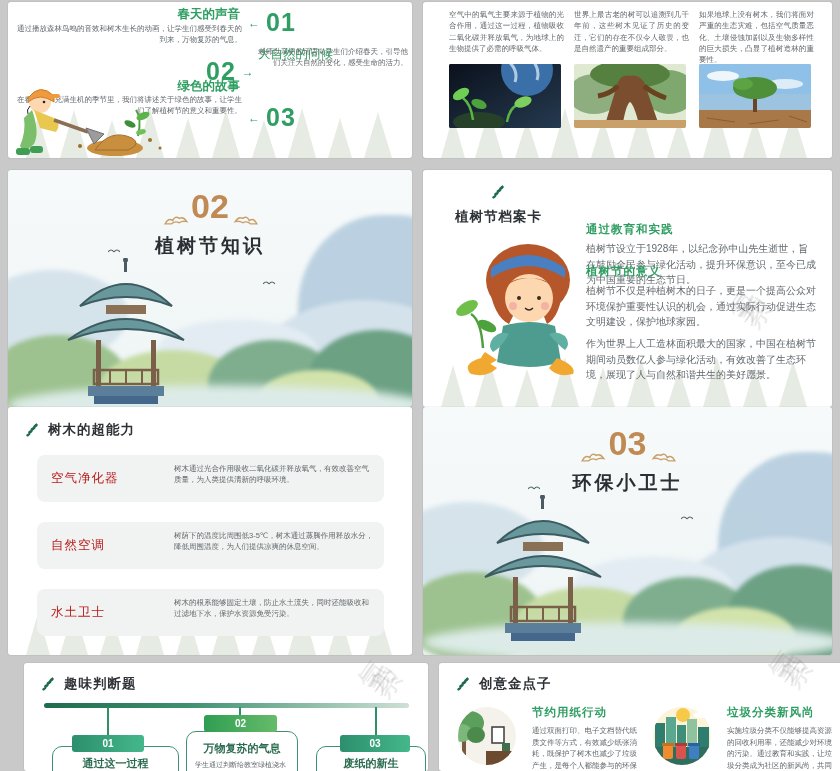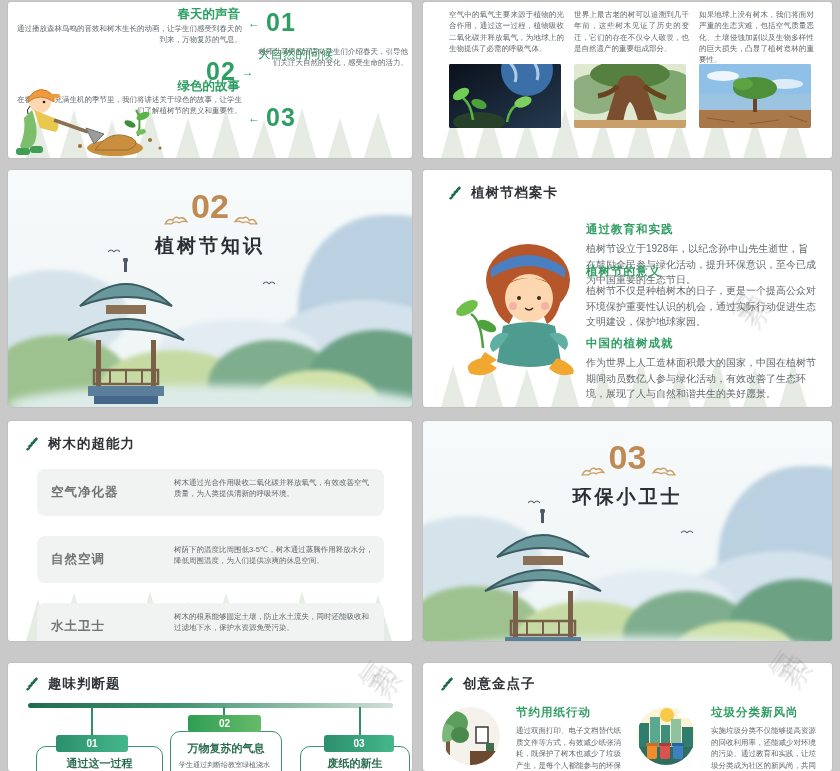--- a/index.html
+++ b/index.html
@@ -4,21 +4,21 @@
 <style>
   * { margin:0; padding:0; box-sizing:border-box; }
   html,body { width:840px; height:771px; overflow:hidden; }
   body { background:#c9c9c9; font-family:"Liberation Sans","DejaVu Sans",sans-serif; position:relative; }
   .grid { position:absolute; left:8px; top:2px; width:824px; }
   .slide { position:absolute; background:#fff; border-radius:3px; overflow:hidden;
            box-shadow:0 0 0 1px rgba(0,0,0,0.04); }
   
   .c1 { left:0; width:404px; } .c2 { left:415px; width:409px; }
   .r1 { top:0; height:156px; } .r2 { top:168px; height:237px; }
-  .r3 { top:419px; height:220px; } .r4 { top:661px; height:108px; }
+  .r3 { top:405px; height:248px; } .r4 { top:661px; height:108px;margin-left:16px; }
 
   .abs { position:absolute; }
   .green { color:#2f9e62; }
   .body-txt { font-size:7.5px; line-height:1.5; color:#63696d; }
   .big-num { font-size:25px; font-weight:bold; color:#2f9e62; letter-spacing:1px; }
   .arrow { font-size:12px; color:#2f9e62; font-weight:bold; }
 
   
   .pines { position:absolute; left:0; right:0; bottom:0; height:52px; opacity:.85; }
 
@@ -31,21 +31,21 @@
   .div-num { position:absolute; left:0; right:0; top:17px; text-align:center;
              font-size:34px; font-weight:bold; color:#bf8a54; }
   .div-title { position:absolute; left:0; right:0; top:63px; text-align:center;
                font-size:19px; font-weight:bold; color:#2b2e33; letter-spacing:3px; }
   .orn { position:absolute; top:44px; width:26px; height:11px; }
   .blob { position:absolute; border-radius:50%; filter:blur(2px); }
 
   
   .sp-row { position:absolute; left:29px; width:347px; height:47px; background:#f0f3f1;
             border-radius:8px; }
-  .sp-label { position:absolute; left:14px; top:15px; font-size:12.5px; font-weight:bold; color:#737373; letter-spacing:1px; }
+  .sp-label { position:absolute; left:14px; top:15px; font-size:12.5px; font-weight:normal; color:#b91c1c; letter-spacing:1px; }
   .sp-body { position:absolute; left:137px; right:10px; top:8px; font-size:7.5px; line-height:1.5; color:#63696d; }
 
   
   .arch-title { font-size:11.5px; font-weight:bold; color:#2f9e62; letter-spacing:1px; margin-bottom:4px; }
   .arch-body { font-size:10px; line-height:1.55; color:#63696d; }
 
   
   .quiz-bar { position:absolute; left:20px; top:40px; width:365px; height:5px; border-radius:3px;
               background:linear-gradient(90deg,#1f6b4e,#3f9270 40%,#cfe0d6); }
   .stem { position:absolute; width:2px; background:#2f8f68; }
@@ -254,21 +254,21 @@
         <use href="#cloudorn"></use>
       </svg>
     <div class="div-num">02</div>
     <div class="div-title">植树节知识</div>
   </div>
 
   <div class="slide c2 r2">
     <svg class="pines" viewBox="0 0 400 52" preserveAspectRatio="none">
         <use href="#pinerow"></use>
       </svg>
-    <div class="leaf-head" style="left:24px;top:14px;">
+    <div class="leaf-head" style="left:32px;top:14px;flex-direction:column;">
       <svg width="17" height="17" viewBox="0 0 20 20">
           <use href="#leafglyph"></use>
         </svg>
       <span class="t">植树节档案卡</span>
     </div>
 
     <svg class="abs" style="left:30px;top:70px;" width="150" height="145" viewBox="0 0 150 145">
       <path d="M30 108 Q28 80 18 74" stroke="#4f9e3f" stroke-width="2.5" fill="none"></path>
       <ellipse cx="14" cy="68" rx="12" ry="6" transform="rotate(-30 14 68)" fill="#6fbf4a"></ellipse>
       <ellipse cx="34" cy="86" rx="10" ry="5" transform="rotate(25 34 86)" fill="#4da23e"></ellipse>
@@ -292,21 +292,20 @@
     </svg>
     <div class="abs" style="left:163px;top:52px;width:232px;">
       <div class="arch-title">通过教育和实践</div>
       <div class="arch-body">植树节设立于1928年，以纪念孙中山先生逝世，旨在鼓励全民参与绿化活动，提升环保意识，至今已成为中国重要的生态节日。</div>
     </div>
     <div class="abs" style="left:163px;top:94px;width:232px;">
       <div class="arch-title">植树节的意义</div>
       <div class="arch-body">植树节不仅是种植树木的日子，更是一个提高公众对环境保护重要性认识的机会，通过实际行动促进生态文明建设，保护地球家园。</div>
     </div>
     <div class="abs" style="left:163px;top:166px;width:232px;">
-      <div class="arch-title">中国的植树成就</div>
       <div class="arch-body">作为世界上人工造林面积最大的国家，中国在植树节期间动员数亿人参与绿化活动，有效改善了生态环境，展现了人与自然和谐共生的美好愿景。</div>
     </div>
   </div>
 
   <div class="slide c1 r3">
     <svg class="pines" viewBox="0 0 400 52" preserveAspectRatio="none">
         <use href="#pinerow"></use>
       </svg>
     <div class="leaf-head" style="left:16px;top:14px;">
       <svg width="17" height="17" viewBox="0 0 20 20">

